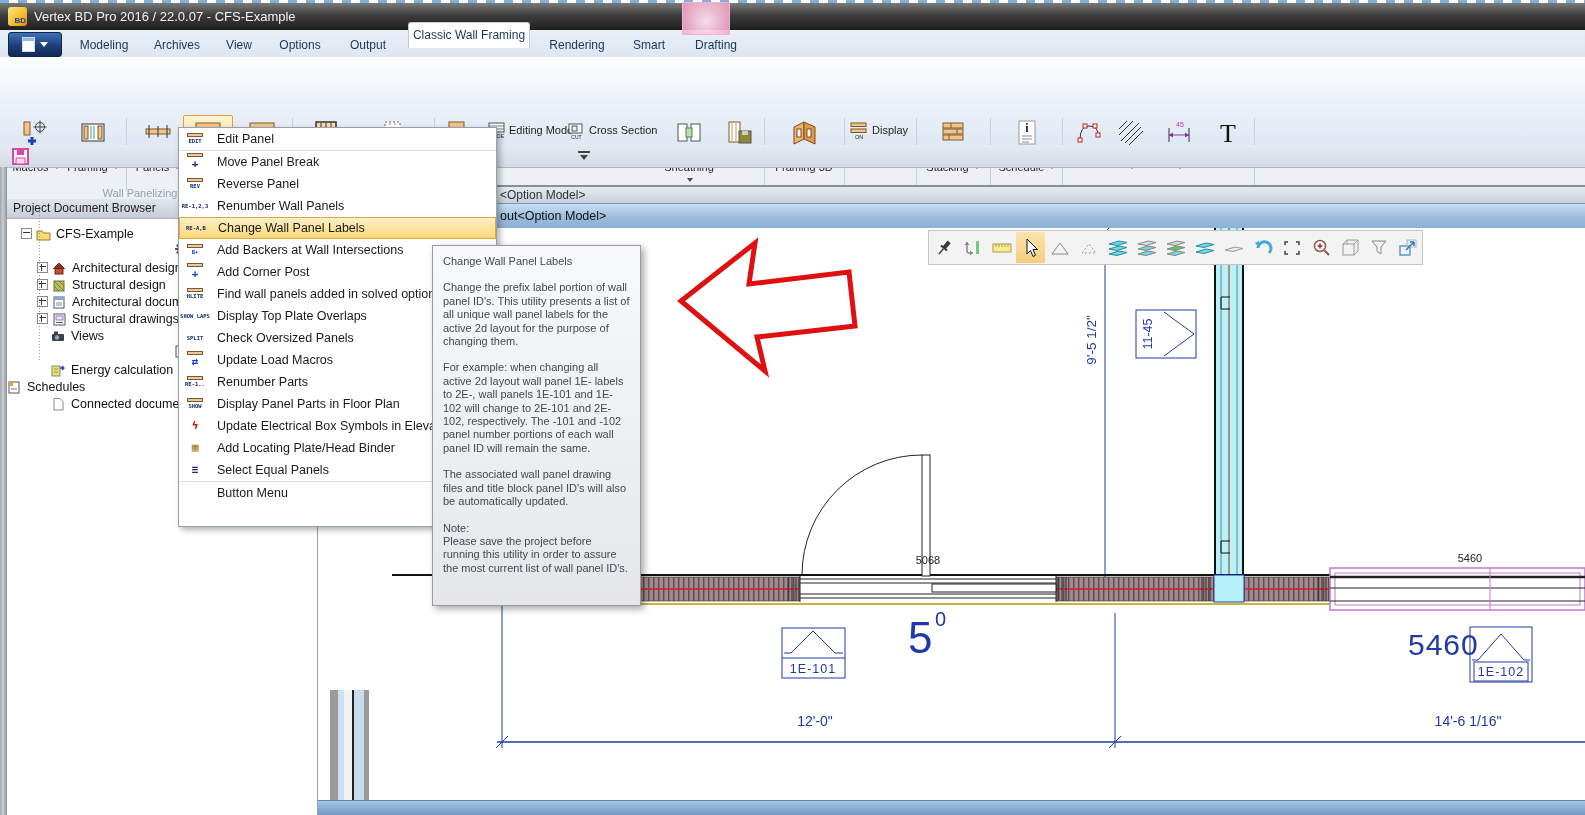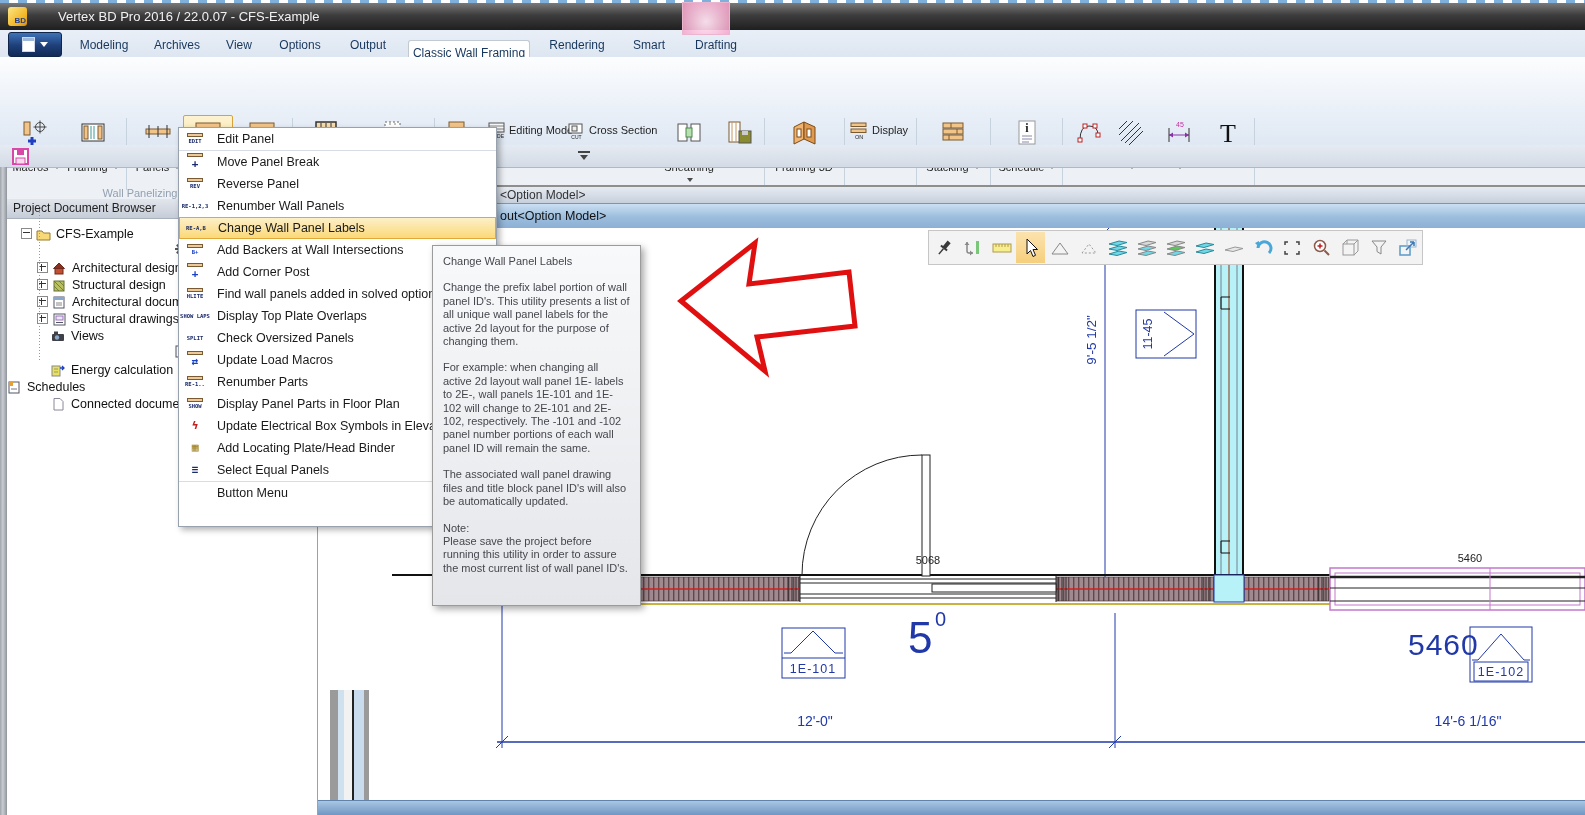--- a/index.html
+++ b/index.html
@@ -1,29 +1,29 @@
 <!DOCTYPE html>
 <html><head>
 <meta charset="utf-8">
 <style>
   html,body{margin:0;padding:0;overflow:hidden;background:#fff;}
   #app{position:relative;width:1585px;height:815px;background:#edf1f6;font-family:"Liberation Sans",sans-serif;overflow:hidden;}
   .abs{position:absolute;}
   
   #top-dash{left:0;top:0;width:1585px;height:3px;background:repeating-linear-gradient(90deg,#7fb0dc 0 9px,#fdfdfd 9px 18px);}
-  #titlebar{left:0;top:3px;width:1585px;height:27px;background:linear-gradient(#7a7a7a,#3d3d3d 45%,#1f1f1f);display:flex;align-items:center;color:#f2f2f2;font-size:13px;gap:24px;}
+  #titlebar{left:0;top:3px;width:1585px;height:27px;background:linear-gradient(#7a7a7a,#3d3d3d 45%,#1f1f1f);display:flex;align-items:center;color:#f2f2f2;font-size:13px;}
   #app-badge{width:19px;height:19px;margin:0 7px 0 8px;border-radius:3px;background:linear-gradient(135deg,#fbe78a,#f3b31e 70%,#d88a10);color:#23408f;font-size:8px;font-weight:bold;display:flex;align-items:flex-end;justify-content:flex-end;padding:1px;box-sizing:border-box;}
   #pink-note{left:682px;top:2px;width:46px;height:31px;background:radial-gradient(circle at 50% 60%, rgba(255,230,244,.95), rgba(246,154,196,.85));border:1px solid #eab6cf;z-index:40;}
   
   #tabrow{left:0;top:30px;width:1585px;height:27px;background:linear-gradient(#e9eff7,#dde6f1);}
   #file-btn{left:8px;top:32px;width:52px;height:23px;background:linear-gradient(#3e72b8,#1d3f79 55%,#122a55);border:1px solid #10254a;border-radius:3px;display:flex;align-items:center;justify-content:center;gap:5px;}
   #file-glyph{width:11px;height:13px;background:#fff;border:1px solid #cdd8ea;box-shadow:inset 0 3px 0 #9db8dd;}
   .caret{width:0;height:0;border-left:4px solid transparent;border-right:4px solid transparent;border-top:5px solid #fff;}
   .tab{position:absolute;top:33px;height:24px;line-height:24px;text-align:center;color:#17365d;font-size:12px;white-space:nowrap;}
-  .tab.active{background:#fff;border:1px solid #c3c9d1;border-bottom:none;border-radius:3px 3px 0 0;top:40px;height:25px;line-height:25px;color:#17365d;}
+  .tab.active{background:#fff;border:1px solid #c3c9d1;border-bottom:none;border-radius:3px 3px 0 0;top:22px;height:25px;line-height:25px;color:#17365d;}
   
   #ribbon{left:0;top:57px;width:1585px;height:88px;background:linear-gradient(#fcfdfe,#eaf0f8 60%,#dfe8f3);border-bottom:1px solid #b9c4d2;}
   .rbtn{position:absolute;top:59px;height:70px;text-align:center;font-size:11px;color:#1e1e1e;line-height:1.12;}
   .rbtn .ric{height:33px;display:flex;align-items:center;justify-content:center;}
   .rbtn.hl{background:linear-gradient(#fdf3d2,#fbe4a0 45%,#f9d26f);border:1px solid #d9a33c;border-radius:2px;top:58px;height:71px;box-sizing:border-box;}
   .drop::after{content:"";display:inline-block;margin-left:2px;vertical-align:2px;border-left:3px solid transparent;border-right:3px solid transparent;border-top:4px solid #4a4a4a;}
   .sbtn{position:absolute;height:22px;display:flex;align-items:center;gap:4px;font-size:11px;color:#1e1e1e;white-space:nowrap;}
   .rdiv{position:absolute;top:61px;height:72px;width:1px;background:#c7d2df;}
   .rgroup{position:absolute;top:130px;height:13px;font-size:11px;color:#93a0b0;text-align:center;white-space:nowrap;}
   

